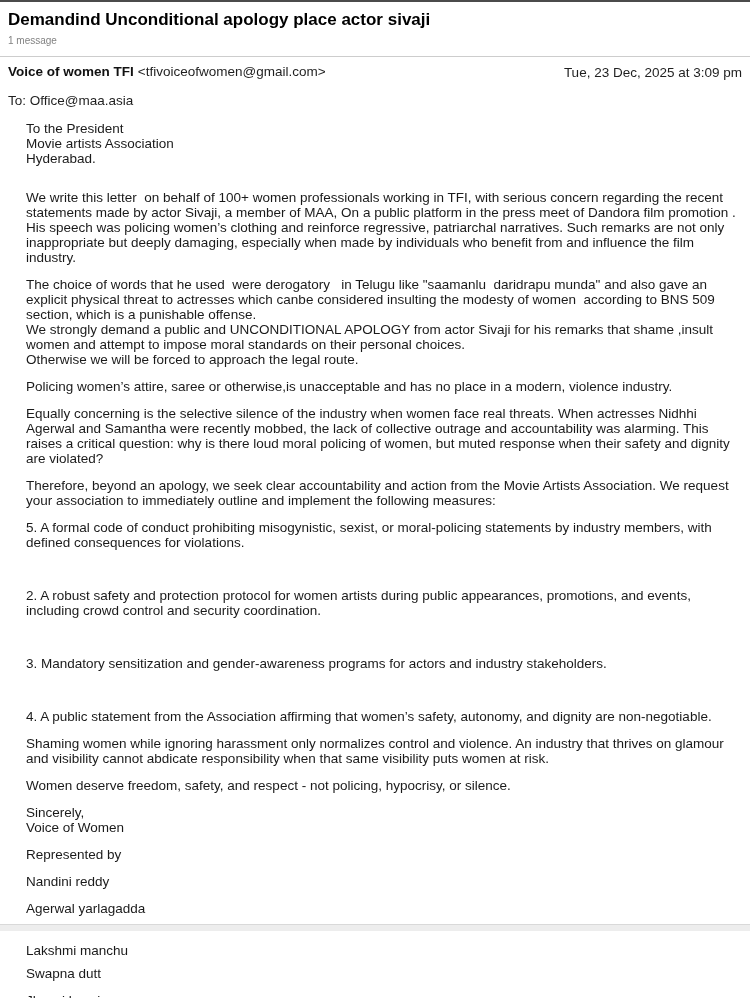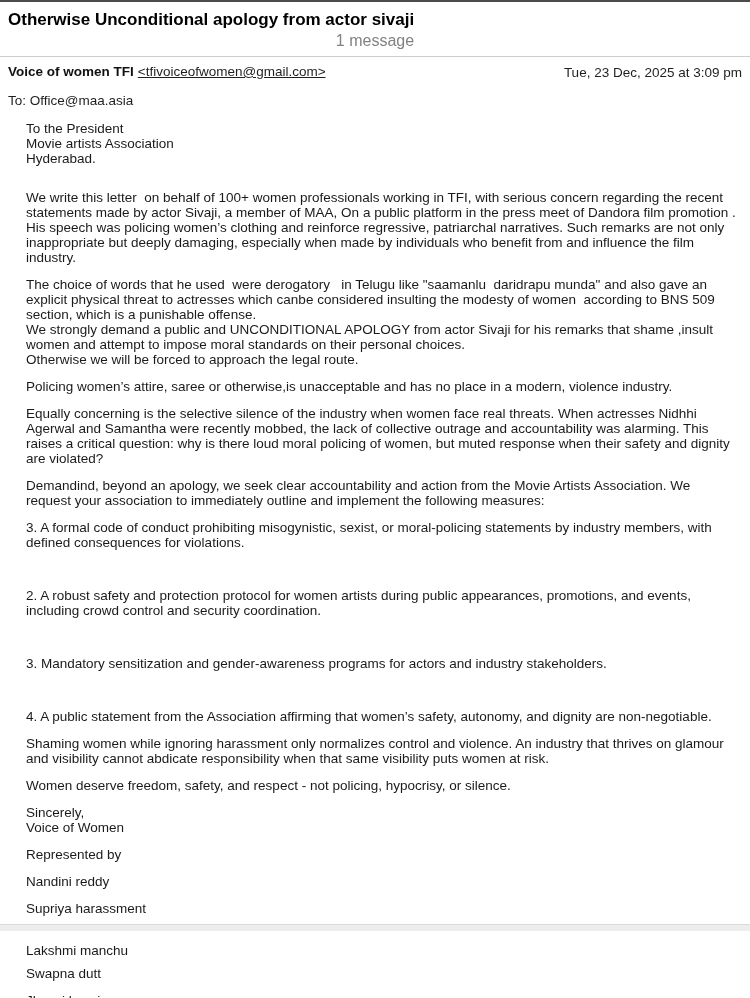--- a/index.html
+++ b/index.html
@@ -30,25 +30,24 @@
     padding: 5px 8px 0 8px;
   }
   .subject {
     font-size: 17px;
     font-weight: bold;
     color: #000000;
     margin: 3px 0 0 0;
     line-height: 20px;
   }
   .msg-count {
-    font-size: 16px;
+    font-size: 10px;
     color: #828282;
     margin-top: 3px;
     line-height: 15px;
-    text-align: center;
   }
   .header-divider {
     border: none;
     border-top: 1px solid #cdcdcd;
     margin: 8px 0 0 0;
   }
   .meta {
     display: flex;
     justify-content: space-between;
     align-items: flex-start;
@@ -56,21 +55,20 @@
     font-size: 13.5px;
     line-height: 15px;
   }
   .sender-name {
     font-weight: bold;
     color: #111111;
   }
   .sender-email {
     margin-left: 4px;
     color: #1f1f1f;
-    text-decoration: underline;
   }
   .to-line {
     margin-top: 14px;
     color: #1f1f1f;
   }
   .meta-date {
     white-space: nowrap;
     color: #1f1f1f;
     padding-top: 1px;
   }
@@ -97,21 +95,21 @@
     margin: 5px -6px 0 -18px; 
   }
 </style>
 </head>
 <body>
 
 <div class="page">
   <div class="top-strip"></div>
 
   <div class="subject-area">
-    <h1 class="subject">Otherwise Unconditional apology from actor sivaji</h1>
+    <h1 class="subject">Demandind Unconditional apology place actor sivaji</h1>
     <div class="msg-count">1 message</div>
   </div>
 
   <hr class="header-divider">
 
   <div class="meta">
     <div class="meta-left">
       <div class="from-line">
         <span class="sender-name">Voice of women TFI</span><span class="sender-email">&lt;tfivoiceofwomen@gmail.com&gt;</span>
       </div>
@@ -123,30 +121,30 @@
   <div class="email-body">
       <p class="para sp-first">To the President
 Movie artists Association
 Hyderabad.</p>
       <p class="para sp-medium">We write this letter  on behalf of 100+ women professionals working in TFI, with serious concern regarding the recent statements made by actor Sivaji, a member of MAA, On a public platform in the press meet of Dandora film promotion . His speech was policing women’s clothing and reinforce regressive, patriarchal narratives. Such remarks are not only inappropriate but deeply damaging, especially when made by individuals who benefit from and influence the film industry.</p>
       <p class="para sp-normal">The choice of words that he used  were derogatory   in Telugu like "saamanlu  daridrapu munda" and also gave an explicit physical threat to actresses which canbe considered insulting the modesty of women  according to BNS 509 section, which is a punishable offense.
 We strongly demand a public and UNCONDITIONAL APOLOGY from actor Sivaji for his remarks that shame ,insult women and attempt to impose moral standards on their personal choices.
 Otherwise we will be forced to approach the legal route.</p>
       <p class="para sp-normal">Policing women’s attire, saree or otherwise,is unacceptable and has no place in a modern, violence industry.</p>
       <p class="para sp-normal">Equally concerning is the selective silence of the industry when women face real threats. When actresses Nidhhi Agerwal and Samantha were recently mobbed, the lack of collective outrage and accountability was alarming. This raises a critical question: why is there loud moral policing of women, but muted response when their safety and dignity are violated?</p>
-      <p class="para sp-normal">Demandind, beyond an apology, we seek clear accountability and action from the Movie Artists Association. We request your association to immediately outline and implement the following measures:</p>
-      <p class="para sp-normal">3. A formal code of conduct prohibiting misogynistic, sexist, or moral-policing statements by industry members, with defined consequences for violations.</p>
+      <p class="para sp-normal">Therefore, beyond an apology, we seek clear accountability and action from the Movie Artists Association. We request your association to immediately outline and implement the following measures:</p>
+      <p class="para sp-normal">5. A formal code of conduct prohibiting misogynistic, sexist, or moral-policing statements by industry members, with defined consequences for violations.</p>
       <p class="para sp-large">2. A robust safety and protection protocol for women artists during public appearances, promotions, and events, including crowd control and security coordination.</p>
       <p class="para sp-large">3. Mandatory sensitization and gender-awareness programs for actors and industry stakeholders.</p>
       <p class="para sp-large">4. A public statement from the Association affirming that women’s safety, autonomy, and dignity are non-negotiable.</p>
       <p class="para sp-normal">Shaming women while ignoring harassment only normalizes control and violence. An industry that thrives on glamour and visibility cannot abdicate responsibility when that same visibility puts women at risk.</p>
       <p class="para sp-normal">Women deserve freedom, safety, and respect - not policing, hypocrisy, or silence.</p>
       <p class="para sp-normal">Sincerely,
 Voice of Women</p>
       <p class="para sp-normal">Represented by</p>
       <p class="para sp-normal">Nandini reddy</p>
-      <p class="para sp-normal">Supriya harassment</p>
+      <p class="para sp-normal">Agerwal yarlagadda</p>
       <div class="seam"></div>
       <p class="para sp-normal">Lakshmi manchu</p>
       <p class="para sp-none">Swapna dutt</p>
       <p class="para sp-normal">Jhansi laxmi</p>
     </div>
 </div>
 
 </body></html>

